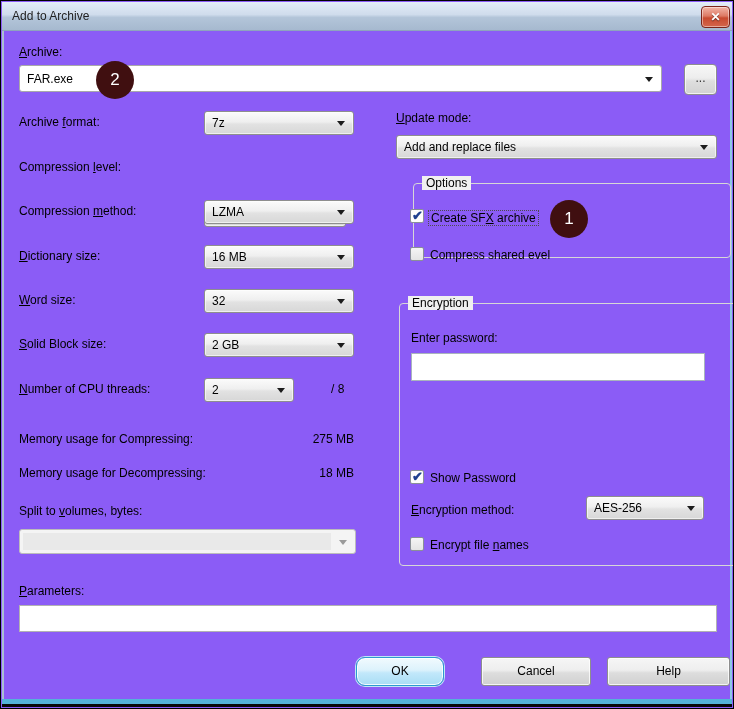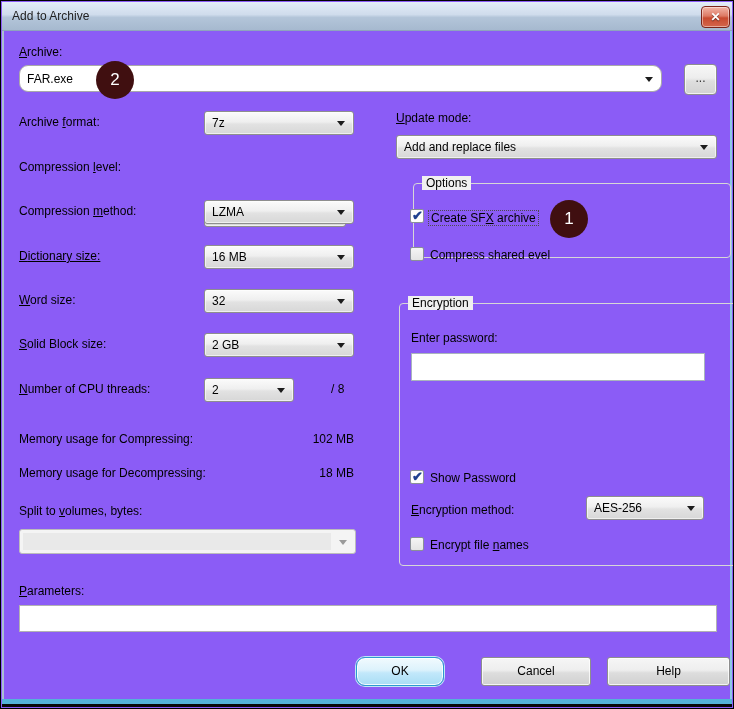--- a/index.html
+++ b/index.html
@@ -37,21 +37,21 @@
     position:absolute; height:24px; border:1px solid #8e8e8e; border-radius:3px;
     background:linear-gradient(#fbfbfb 0%, #efefef 45%, #e2e2e2 55%, #d7d7d7 100%);
     display:flex; align-items:center; padding:0 22px 0 7px; cursor:default;
     box-shadow:inset 0 0 0 1px rgba(255,255,255,.6);
   }
   .combo .arrow {
     position:absolute; right:8px; top:50%; margin-top:-2px;
     width:0; height:0; border-left:4px solid transparent; border-right:4px solid transparent;
     border-top:5px solid #1c1c1c;
   }
-  .combo.editable { background:#fff; box-shadow:none; border-color:#a9a9a9;border-radius:9px; }
+  .combo.editable { background:#fff; box-shadow:none; border-color:#a9a9a9; }
   .combo.disabled { background:#f4f4f4; border-color:#bcbcbc; box-shadow:none; }
   .combo.disabled .inner { position:absolute; left:3px; top:3px; bottom:3px; right:24px; background:#e9e9e9; }
   .combo.disabled .arrow { border-top-color:#9a9a9a; }
 
   .browse-btn {
     position:absolute; left:683px; top:63px; width:33px; height:31px;
     border:1px solid #8e8e8e; border-radius:4px;
     background:linear-gradient(#f7f7f7 0%, #ededed 45%, #dedede 55%, #d2d2d2 100%);
     box-shadow:inset 0 0 0 1px rgba(255,255,255,.7);
     text-align:center; line-height:26px; color:#333; cursor:pointer;
@@ -133,21 +133,21 @@
     <span>Normal</span>
       <span class="arrow"></span>
   </div>
 
   <div class="label" style="left:18px; top:203px;"><span>Compression </span><u>m</u><span>ethod:</span></div>
   <div class="combo" style="left:203px; top:199px; width:150px;">
     <span>LZMA</span>
       <span class="arrow"></span>
   </div>
 
-  <div class="label" style="left:18px; top:248px;text-decoration:underline;"><span></span><u>D</u><span>ictionary size:</span></div>
+  <div class="label" style="left:18px; top:248px;"><span></span><u>D</u><span>ictionary size:</span></div>
   <div class="combo" style="left:203px; top:244px; width:150px;">
     <span>16 MB</span>
       <span class="arrow"></span>
   </div>
 
   <div class="label" style="left:18px; top:292px;"><span></span><u>W</u><span>ord size:</span></div>
   <div class="combo" style="left:203px; top:288px; width:150px;">
     <span>32</span>
       <span class="arrow"></span>
   </div>
@@ -159,21 +159,21 @@
   </div>
 
   <div class="label" style="left:18px; top:381px;"><span></span><u>N</u><span>umber of CPU threads:</span></div>
   <div class="combo" style="left:203px; top:377px; width:90px;">
     <span>2</span>
       <span class="arrow"></span>
   </div>
   <div class="label" style="left:330px; top:381px;">/ 8</div>
 
   <div class="label" style="left:18px; top:431px;">Memory usage for Compressing:</div>
-  <div class="memval" style="left:253px; top:431px;">102 MB</div>
+  <div class="memval" style="left:253px; top:431px;">275 MB</div>
   <div class="label" style="left:18px; top:465px;">Memory usage for Decompressing:</div>
   <div class="memval" style="left:253px; top:465px;">18 MB</div>
 
   <div class="label" style="left:18px; top:503px;"><span>Split to </span><u>v</u><span>olumes, bytes:</span></div>
   <div class="combo disabled" style="left:18px; top:528px; width:337px; height:25px;">
     <span class="inner"></span>
     <span class="arrow"></span>
   </div>
 
   <div class="label" style="left:18px; top:583px;"><span></span><u>P</u><span>arameters:</span></div>

